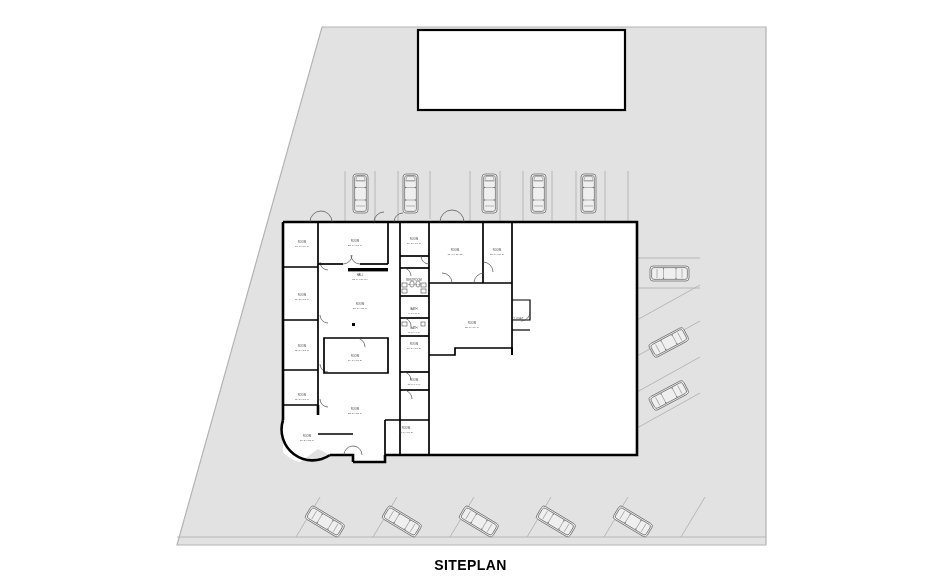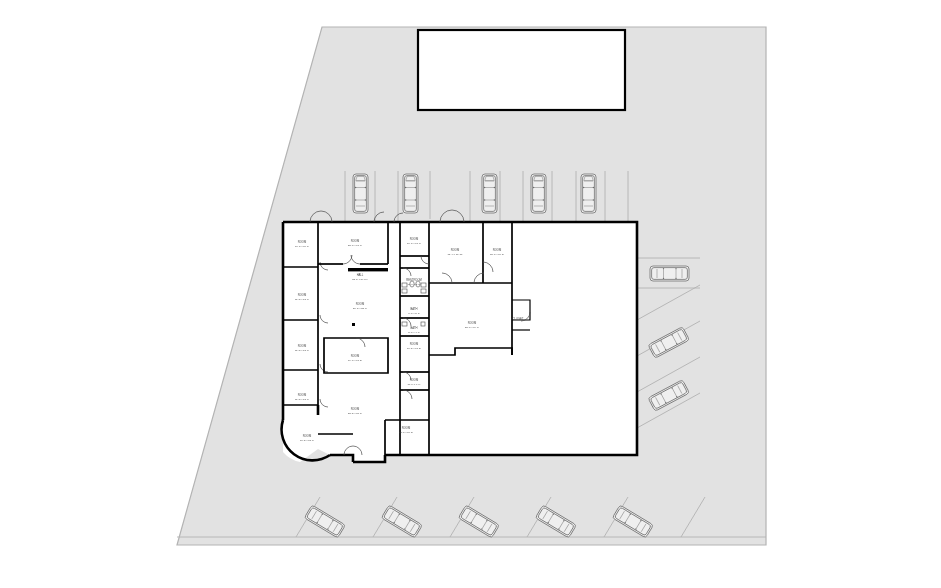--- a/index.html
+++ b/index.html
@@ -343,14 +343,15 @@
           <text class="lbl lbl-n" x="472" y="324">ROOM</text>
           <text class="lbl lbl-d" x="472" y="327.6">28'-0" x 19'-6"</text>
         </g>
         <g>
           <text class="lbl lbl-n" x="518" y="320">CLOSET</text>
         </g>
       </g>
 
   </svg>
 
+  <div id="sheet-title">SITEPLAN</div>
 
 </div>
 
 </body></html>

